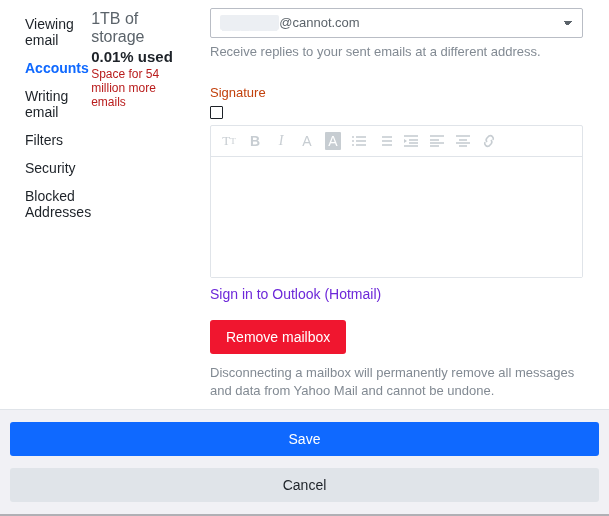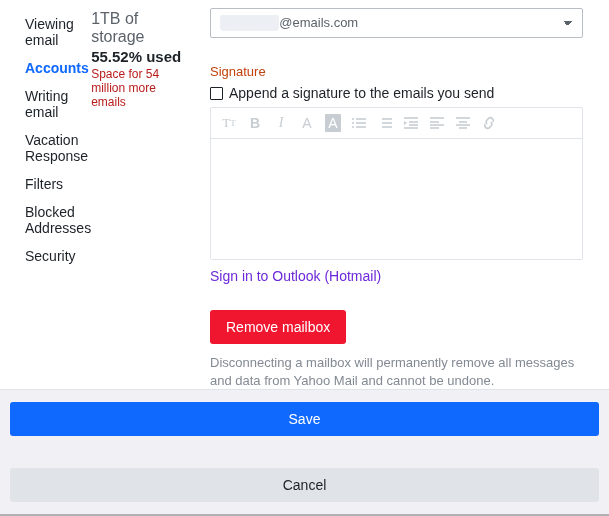--- a/index.html
+++ b/index.html
@@ -133,21 +133,21 @@
     display: inline-block;
     cursor: pointer;
   }
   .remove-btn {
     background: #f0162f;
     color: #fff;
     border: none;
     border-radius: 3px;
     padding: 9px 16px;
     font-size: 14px;
-    margin-top: 26px;
+    margin-top: 18px;
     cursor: pointer;
   }
   .disconnect-text {
     font-size: 13px;
     color: #828a93;
     margin-top: 10px;
     line-height: 1.4;
   }
   .footer {
     position: absolute;
@@ -172,63 +172,61 @@
     cursor: pointer;
   }
   .btn-cancel {
     background: #e0e4e9;
     color: #1d2228;
     border: none;
     border-radius: 3px;
     padding: 9px 20px;
     font-size: 14px;
     cursor: pointer;
-    margin-top: 20px;
   }
   .select-text .mask {
     background: #eceff3;
     color: #eceff3;
     border-radius: 2px;
     padding: 0 2px;
   }
 </style>
 </head>
 <body>
 
 <div class="container">
   <div class="sidebar">
     <div class="sidebar-items">
       <div class="sidebar-item">Viewing email</div>
       <div class="sidebar-item active">Accounts</div>
       <div class="sidebar-item">Writing email</div>
-      <div class="sidebar-item">Vacation Response</div>
       <div class="sidebar-item">Filters</div>
+      <div class="sidebar-item">Security</div>
       <div class="sidebar-item">Blocked Addresses</div>
-      <div class="sidebar-item">Security</div>
     </div>
     <div class="storage-info">
       <div class="storage-line1">1TB of storage</div>
-      <div class="storage-line2">55.52% used</div>
+      <div class="storage-line2">0.01% used</div>
       <div class="storage-line3">Space for 54 million more emails</div>
     </div>
   </div>
 
   <div class="main">
 
     <div style="position:relative;">
       <select class="reply-select"></select>
       <div class="select-text" style="position:absolute; left:10px; top:7px; font-size:13px; pointer-events:none; color:#5b636a;">
-        <span class="mask">██████</span><span>@emails.com</span>
+        <span class="mask">██████</span><span>@cannot.com</span>
       </div>
     </div>
+    <div class="field-help">Receive replies to your sent emails at a different address.</div>
 
     <div class="section-heading">Signature</div>
     <div class="checkbox-row">
       <span class="checkbox"></span>
-      <span>Append a signature to the emails you send</span>
     </div>
 
     <div class="editor">
       <div class="toolbar">
         <span class="tb" style="font-family:Georgia,serif;">
             <span style="font-size:13px;">T</span>
             <span style="font-size:9px;">T</span>
           </span>
         <span class="tb" style="font-weight:800;">B</span>
         <span class="tb" style="font-style:italic; font-family:Georgia,serif;">I</span>

